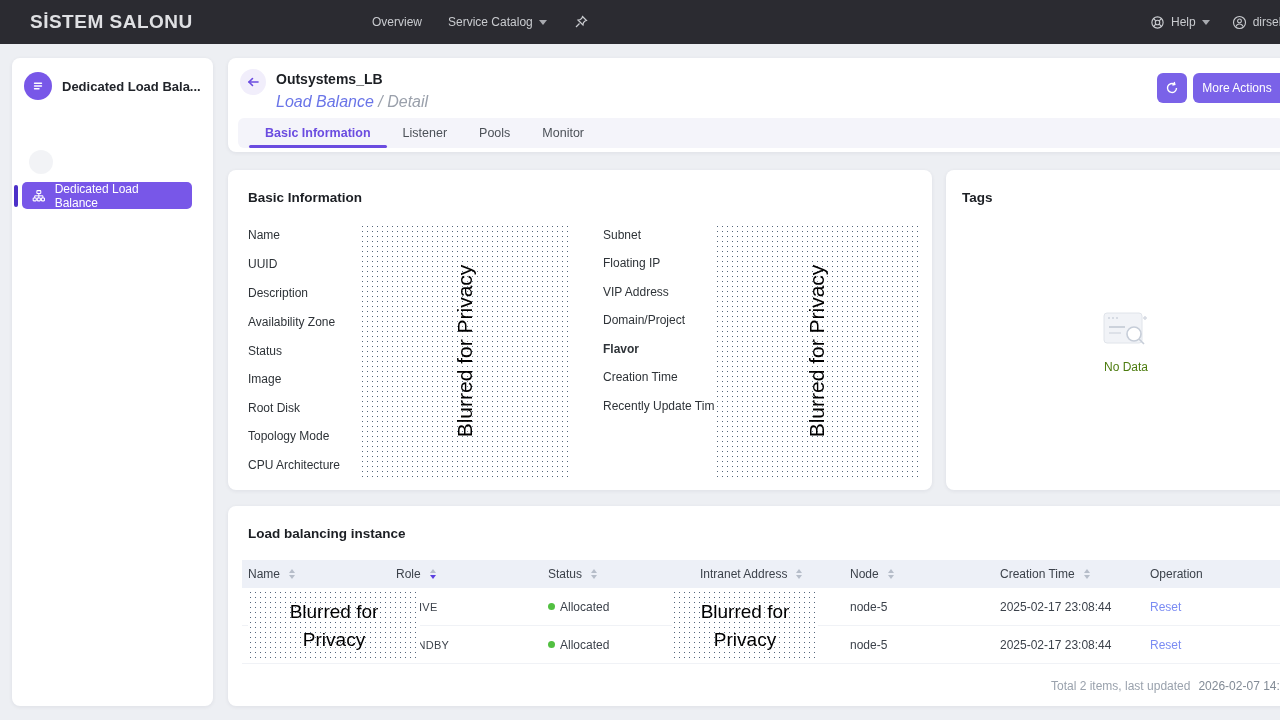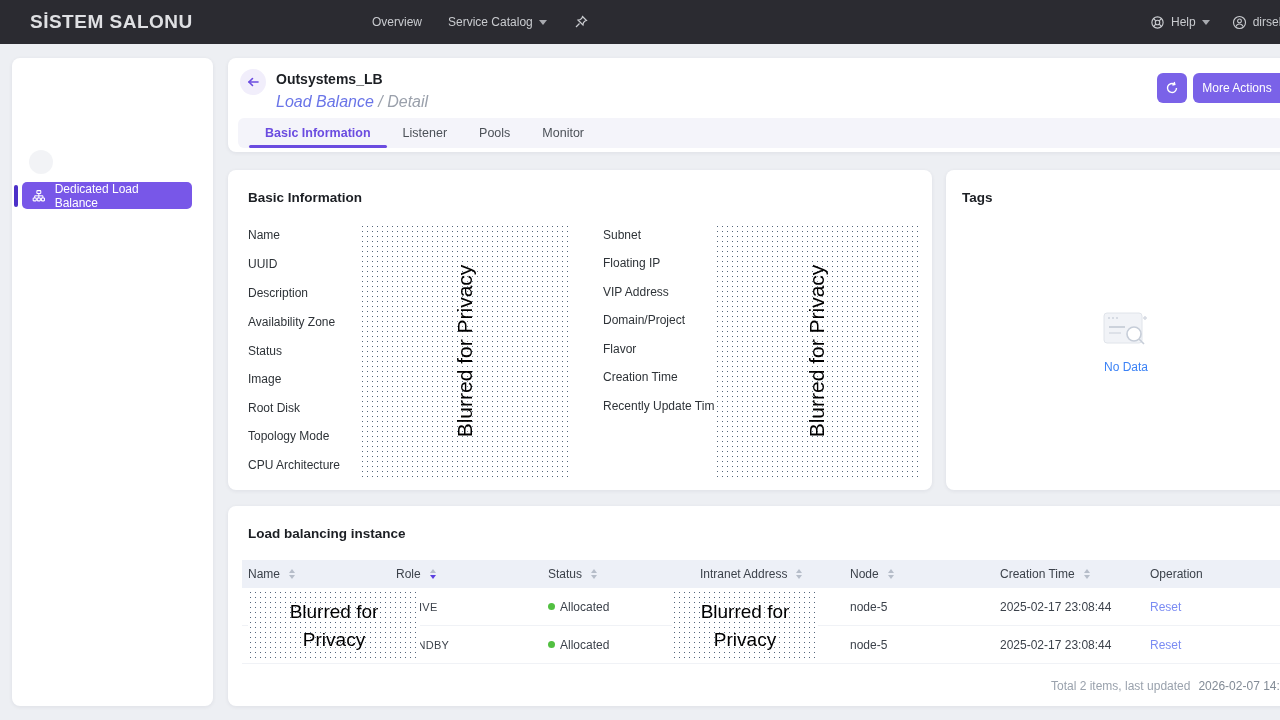--- a/index.html
+++ b/index.html
@@ -46,21 +46,21 @@
   .basiccard { left:228px; top:170px; width:704px; height:320px; }
   .card-title { position:absolute; left:20px; top:20px; font-size:13.5px; font-weight:bold; color:#1c1f24; }
   .flabel { position:absolute; font-size:12px; color:#2e3338; white-space:nowrap; }
   .blur-block { position:absolute; background-color:#fff; background-image:radial-gradient(#54657a 0.9px, transparent 1px); background-size:5px 5px; display:flex; align-items:center; justify-content:center; overflow:hidden; }
   .blur-rot { transform:rotate(-90deg); white-space:nowrap; font-size:21px; color:#000; }
   .blur-h { font-size:19px; color:#000; text-align:center; line-height:1.5; }
 
   
   .tagscard { left:946px; top:170px; width:348px; height:320px; }
   .empty-wrap { position:absolute; left:0; top:140px; width:360px; display:flex; flex-direction:column; align-items:center; gap:14px; }
-  .no-data { font-size:12px; color:#3b82f6; }
+  .no-data { font-size:12px; color:#4d7c0f; }
 
   
   .tablecard { left:228px; top:506px; width:1066px; height:200px; }
   .thead { position:absolute; left:14px; top:54px; width:1038px; height:28px; background:#edf0f7; display:flex; align-items:center; font-size:12px; color:#3c424b; }
   .trow { position:absolute; left:14px; width:1038px; height:38px; display:flex; align-items:center; font-size:12px; color:#3c424b; border-bottom:1px solid #f0f2f6; }
   .col { padding-left:6px; display:flex; align-items:center; gap:5px; }
   .c-name { width:148px; } .c-role { width:152px; } .c-status { width:152px; }
   .c-intra { width:150px; } .c-node { width:150px; } .c-time { width:150px; } .c-op { width:120px; }
   .sort { display:inline-flex; flex-direction:column; gap:2px; margin-left:4px; cursor:pointer; }
   .sort .t-up { width:0; height:0; border-left:3.5px solid transparent; border-right:3.5px solid transparent; border-bottom:4px solid #b6bdc9; }
@@ -109,20 +109,30 @@
         <circle cx="8" cy="8" r="6.4"></circle>
           <circle cx="8" cy="6.3" r="2"></circle>
           <path d="M4.4 12.2 C5 10.4 6.4 9.6 8 9.6 C9.6 9.6 11 10.4 11.6 12.2"></path>
       </svg>
       <span>dirsehan</span>
     </span>
   </div>
 </div>
 
 <div class="card sidebar">
+  <div class="side-head">
+    <span class="side-circle">
+      <svg width="14" height="14" viewBox="0 0 14 14" fill="none" stroke="#fff" stroke-width="1.4" stroke-linecap="round">
+        <line x1="3.5" y1="4.2" x2="10.5" y2="4.2"></line>
+          <line x1="3.5" y1="7" x2="10.5" y2="7"></line>
+          <line x1="3.5" y1="9.8" x2="8" y2="9.8"></line>
+      </svg>
+    </span>
+    <span class="side-title">Dedicated Load Bala...</span>
+  </div>
   <div class="ghost-circle"></div>
   <div class="side-indicator"></div>
   <div class="side-item">
     <svg width="14" height="14" viewBox="0 0 14 14" fill="none" stroke="#fff" stroke-width="1.1">
       <rect x="5" y="1.5" width="4" height="3" rx="0.6"></rect>
       <line x1="7" y1="4.5" x2="7" y2="6.8"></line>
       <line x1="2.8" y1="6.8" x2="11.2" y2="6.8"></line>
       <line x1="2.8" y1="6.8" x2="2.8" y2="9"></line>
         <line x1="7" y1="6.8" x2="7" y2="9"></line>
         <line x1="11.2" y1="6.8" x2="11.2" y2="9"></line>
@@ -184,21 +194,21 @@
   <div class="flabel" style="left:20px; top:288px;">CPU Architecture</div>
 
   <div class="blur-block" style="left:132px; top:54px; width:210px; height:254px;">
     <span class="blur-rot">Blurred for Privacy</span>
   </div>
 
   <div class="flabel" style="left:375px; top:58px;">Subnet</div>
   <div class="flabel" style="left:375px; top:86px;">Floating IP</div>
   <div class="flabel" style="left:375px; top:115px;">VIP Address</div>
   <div class="flabel" style="left:375px; top:143px;">Domain/Project</div>
-  <div class="flabel" style="left:375px; top:172px;">Flavor</div>
+  <div class="flabel" style="left:375px; top:172px;font-weight:bold;">Flavor</div>
   <div class="flabel" style="left:375px; top:200px;">Creation Time</div>
   <div class="flabel" style="left:375px; top:229px;">Recently Update Time</div>
 
   <div class="blur-block" style="left:487px; top:54px; width:205px; height:254px;">
     <span class="blur-rot">Blurred for Privacy</span>
   </div>
 </div>
 
 <div class="card tagscard">
   <div class="card-title" style="left:16px;">Tags</div>

